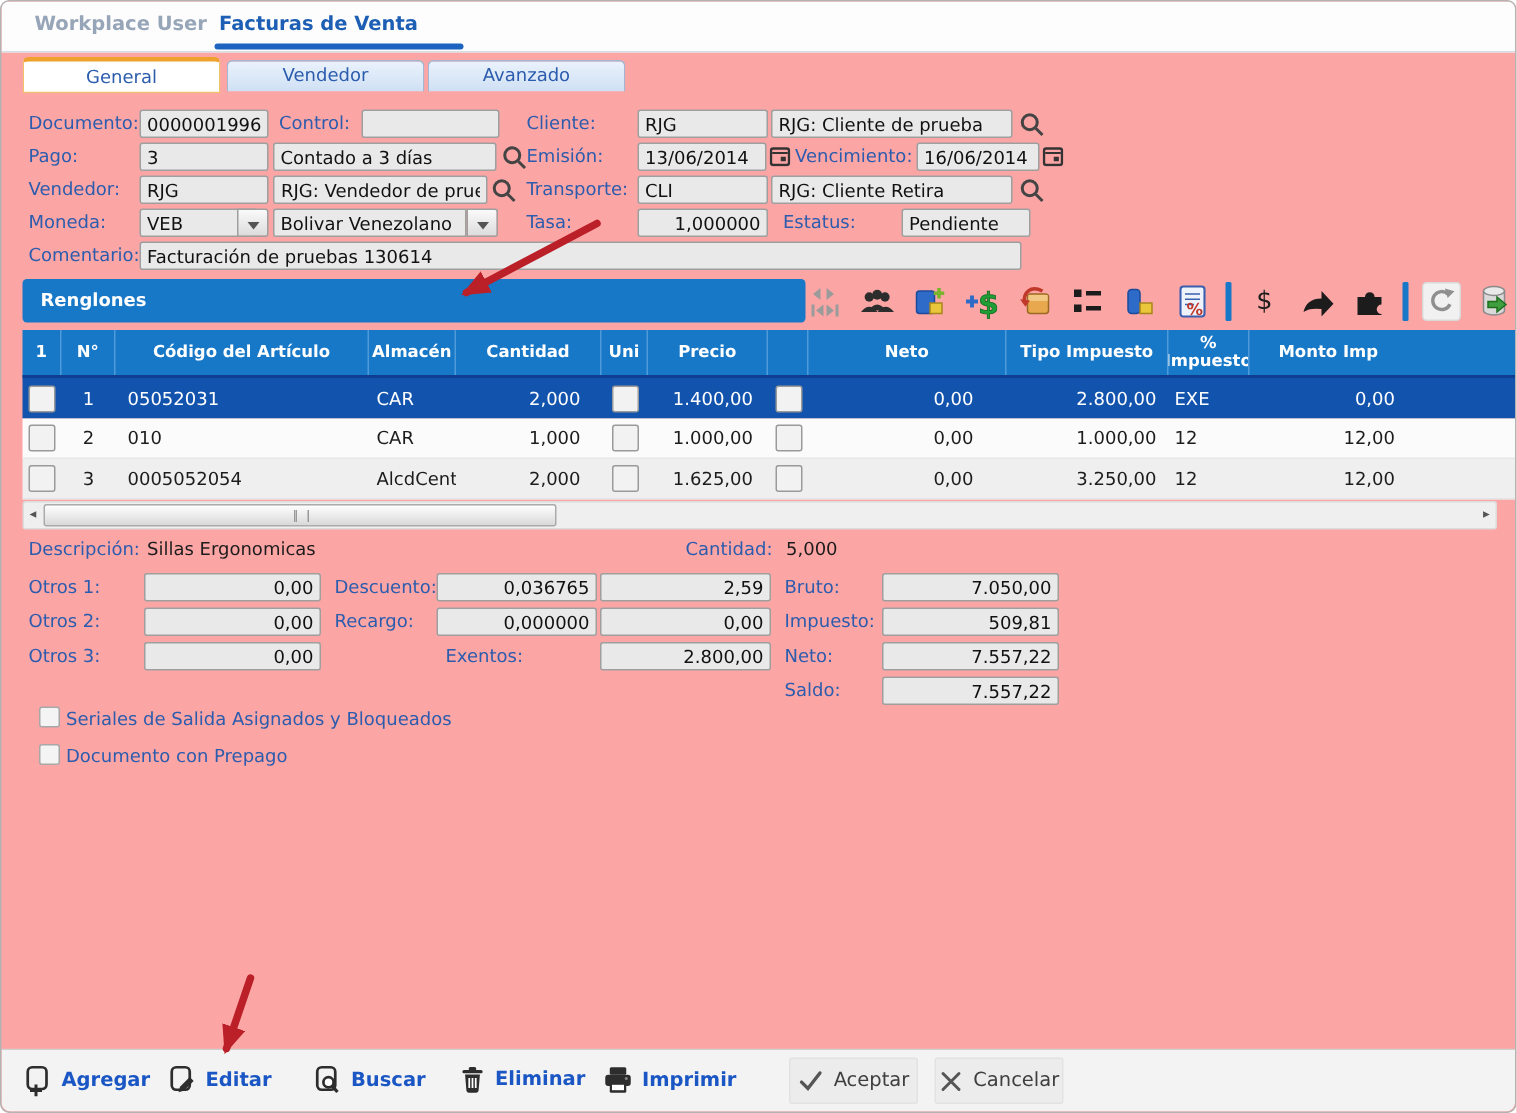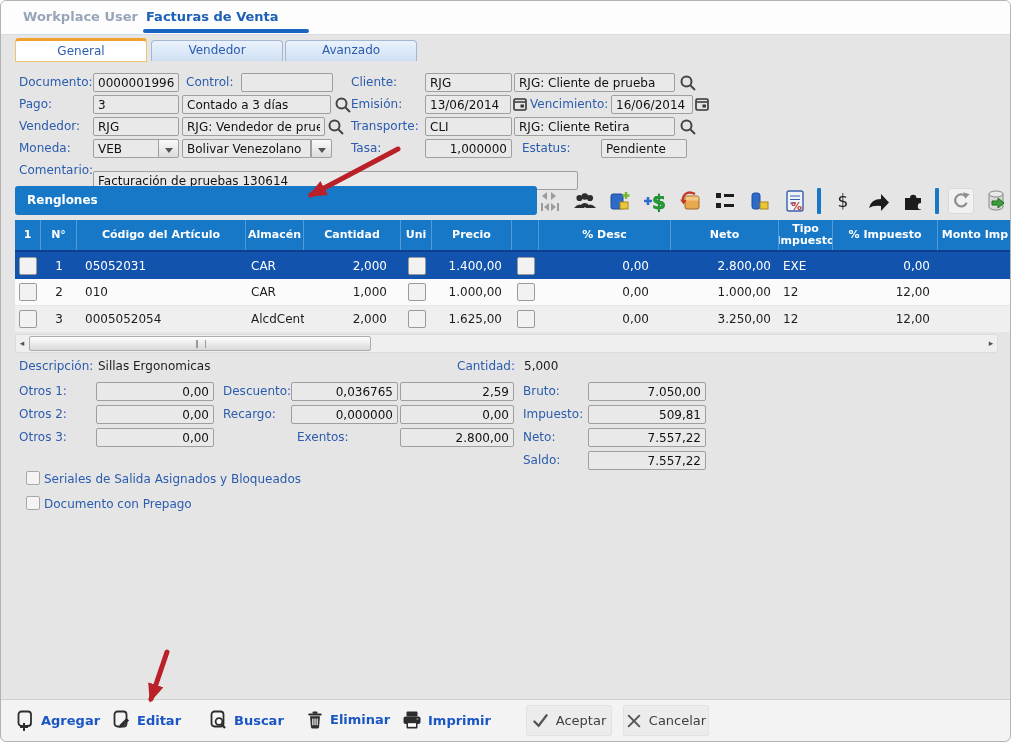--- a/index.html
+++ b/index.html
@@ -1,17 +1,17 @@
 <!DOCTYPE html>
 <html><head>
 <meta charset="utf-8">
 <style>
   * { margin:0; padding:0; box-sizing:border-box; }
   body { background:#fff; font-family:"DejaVu Sans","Liberation Sans",sans-serif; }
-  #win { position:relative; width:1011px; height:742px; background:#e5e5e5;
+  #win { position:relative; width:1011px; height:742px; background:#fca5a5;
          border:1px solid #b3b3b3; border-radius:6px; overflow:hidden;
          font-size:12px; color:#222; }
 
   
   .tabbar { position:absolute; left:0; top:0; width:100%; height:34px;
             background:#fdfdfd; border-bottom:1px solid #d7dde4; }
   .tab { position:absolute; top:8px; font-weight:bold; font-size:13px; cursor:default; }
   .tab.inactive { color:#97a5b8; }
   .tab.active { color:#1d5fb4; }
   .tab-underline { position:absolute; top:28px; height:4px; background:#1d64c0; border-radius:2px; }
@@ -178,21 +178,21 @@
   <div class="combo-txt" style="left:92px;top:138px;width:78px">VEB</div>
   <div class="combo-btn" style="left:157px;top:138px"></div>
   <div class="combo-txt" style="left:181px;top:138px;width:129px">Bolivar Venezolano</div>
   <div class="combo-btn" style="left:310px;top:138px"></div>
   <span class="flabel" style="left:350px;top:140px">Tasa:</span>
   <input class="inp num" style="left: 424px; top: 138px; width: 87px;" value="1,000000">
   <span class="flabel" style="left:521px;top:140px">Estatus:</span>
   <input class="inp" style="left: 600px; top: 138px; width: 86px;" value="Pendiente">
 
   <span class="flabel" style="left:18px;top:162px">Comentario:</span>
-  <input class="inp" style="left: 92px; top: 160px; width: 485px; margin-top: 10px;" value="Facturación de pruebas 130614">
+  <input class="inp" style="left: 92px; top: 160px; width: 588px;" value="Facturación de pruebas 130614">
 
   <div class="rbar">Renglones</div>
 
   <div class="tbar">
     <span class="ticon">
       <svg viewBox="0 0 26 24" width="26" height="24">
           <g fill="#9b9b9b">
             <path d="M10 3 L5 7 L10 11z"></path>
             <path d="M14 3 L19 7 L14 11z"></path>
             <rect x="4" y="14" width="2" height="8"></rect>
@@ -297,21 +297,20 @@
 
   <div class="grid thead" style="width:997px">
     <div class="th">1</div>
     <div class="th">N°</div>
     <div class="th">Código del Artículo</div>
     <div class="th">Almacén</div>
     <div class="th">Cantidad</div>
     <div class="th">Uni</div>
     <div class="th">Precio</div>
     <div class="th"></div>
-    <div class="th">% Desc</div>
     <div class="th">Neto</div>
     <div class="th">Tipo Impuesto</div>
     <div class="th">% Impuesto</div>
     <div class="th">Monto Imp</div>
   </div>
 
   <div class="grid trow sel" style="top:251px;width:997px">
     <div class="td c">
         <span class="cbx18"></span>
       </div>

